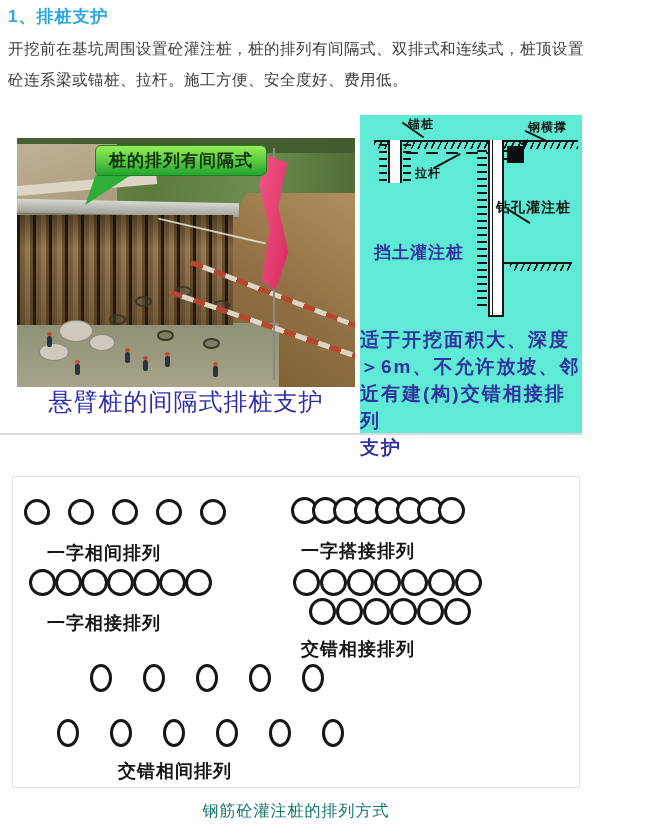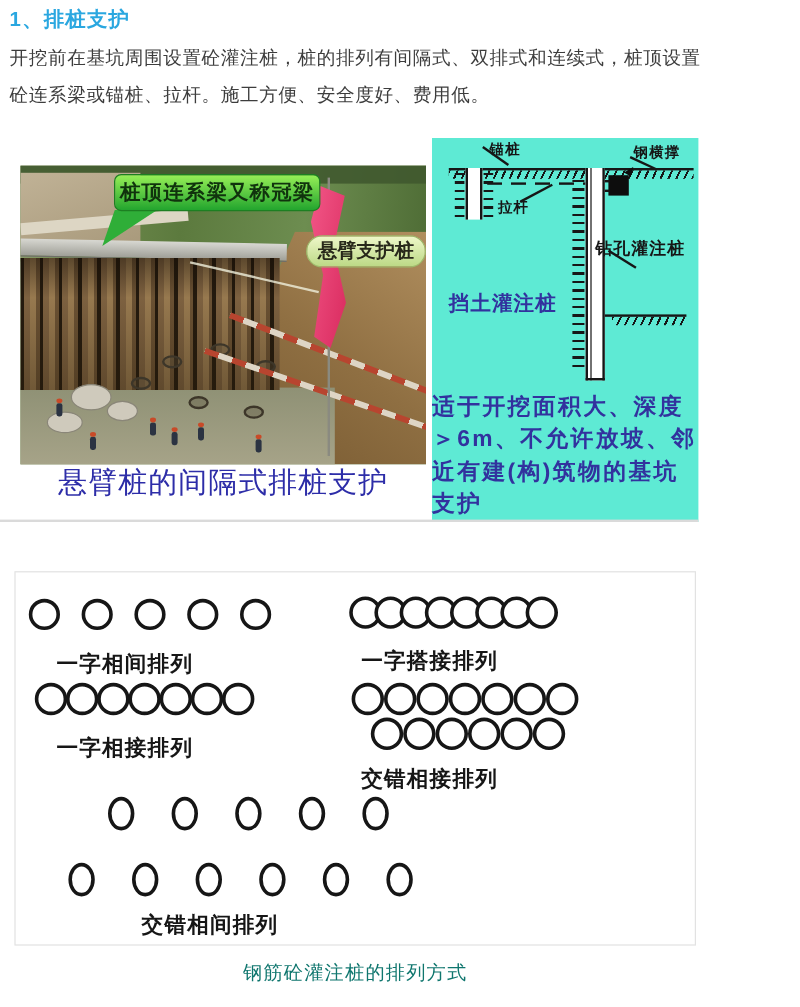--- a/index.html
+++ b/index.html
@@ -171,22 +171,21 @@
       <div class="ph-worker" style="left:148px;top:218px;"></div>
       <div class="ph-worker" style="left:30px;top:198px;"></div>
       <div class="ph-worker" style="left:58px;top:226px;"></div>
       <div class="ph-worker" style="left:196px;top:228px;"></div>
       <div class="ph-pole" style="left:168px;top:158px;width:200px;transform:rotate(21deg);"></div>
       <div class="ph-pole" style="left:148px;top:186px;width:210px;transform:rotate(19deg);"></div>
       <div class="ph-leader"></div>
       <div class="ph-flagpole"></div>
       <div class="ph-flag"></div>
       <div class="callout-pointer"></div>
-      <div class="callout-crown">桩顶连系梁又称冠梁</div>
-      <div class="callout-pile">悬臂支护桩</div>
+      <div class="callout-crown">桩的排列有间隔式</div>
     </div>
     <div class="photo-caption">悬臂桩的间隔式排桩支护</div>
 
     <div class="diagram">
       <div class="dg-line dg-ground"></div>
       <div class="dg-hatch dg-ground-hatch"></div>
       <div class="dg-anchor"></div>
       <div class="dg-anchor-hl"></div>
       <div class="dg-anchor-hr"></div>
       <div class="dg-tie"></div>
@@ -206,21 +205,21 @@
       <div class="dg-label" id="dg-label-anchor">锚桩</div>
       <div class="dg-label" id="dg-label-steel">钢横撑</div>
       <div class="dg-label" id="dg-label-tie">拉杆</div>
       <div class="dg-label" id="dg-label-bored">钻孔灌注桩</div>
       <div class="diag-title">
         <div>挡土灌注桩</div>
       </div>
       <div class="diag-note">
         <div>适于开挖面积大、深度</div>
         <div>＞6m、不允许放坡、邻</div>
-        <div>近有建(构)筑物的基坑</div>
+        <div>近有建(构)交错相接排列</div>
         <div>支护</div>
       </div>
     </div>
   </div>
 
   <div class="figure1-rule"></div>
 
   <div class="figure2">
     <div class="crow row-a">
         <div class="pile-circle"></div>

